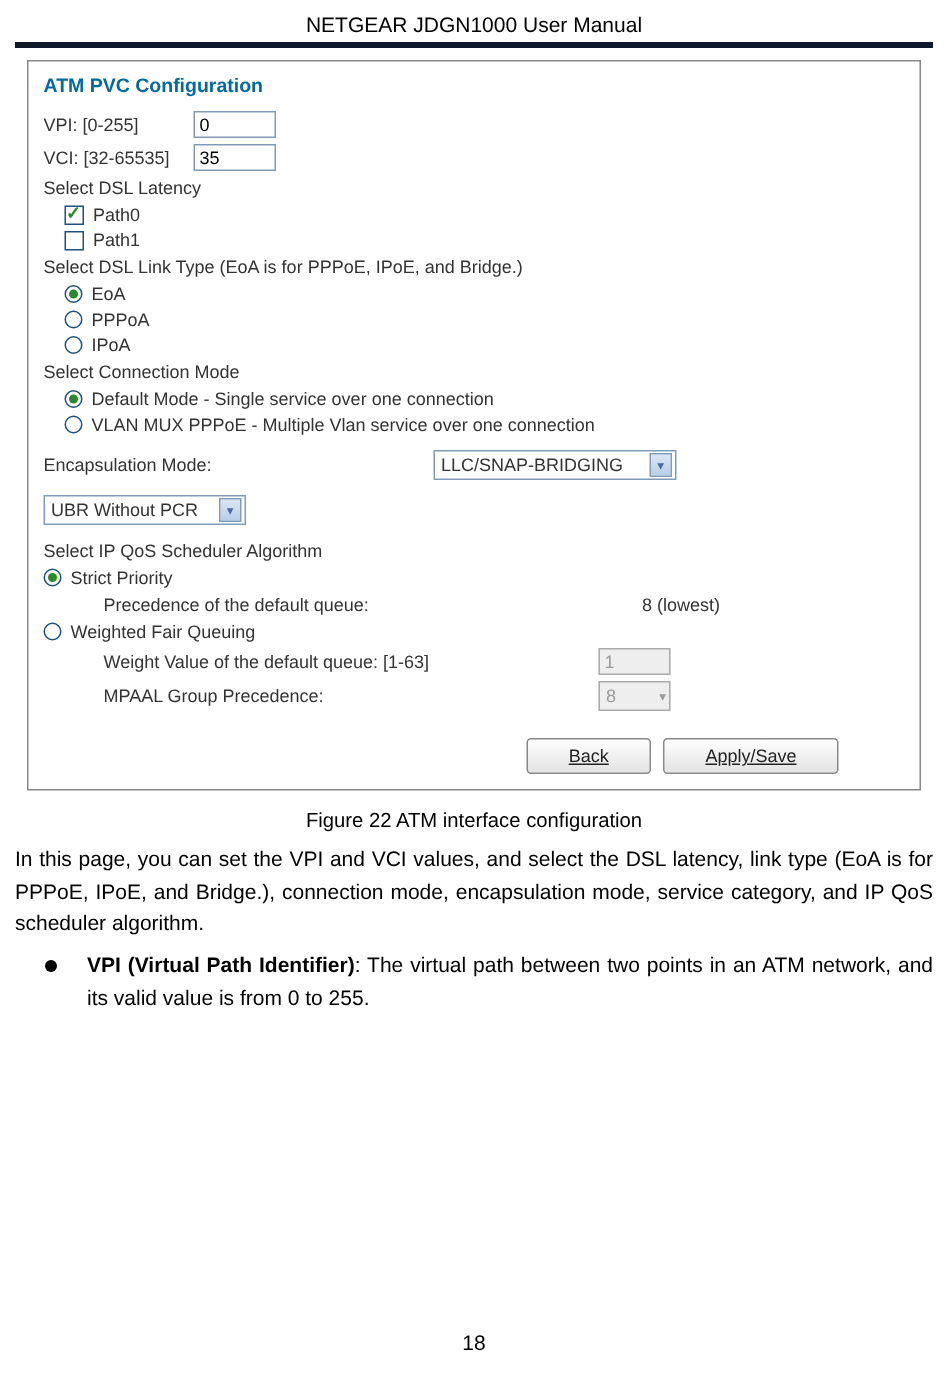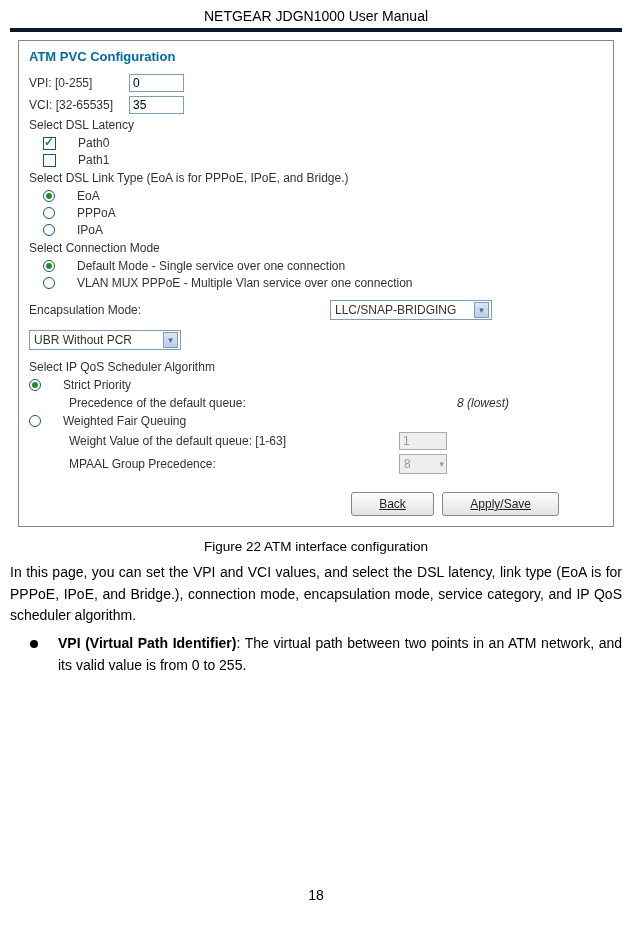--- a/index.html
+++ b/index.html
@@ -49,21 +49,20 @@
       color: #333;
       margin-top: 4px;
       margin-bottom: 4px;
     }
     .checkbox-row, .radio-row {
       display: flex;
       align-items: center;
       margin: 3px 0 3px 14px;
       font-size: 12px;
       color: #333;
-      gap: 16px;
     }
     .checkbox {
       width: 13px; height: 13px;
       border: 1px solid #1c5180;
       margin-right: 6px;
       position: relative;
       background: #fff;
     }
     .checkbox.checked::after {
       content: "✓";
@@ -118,21 +117,21 @@
       color: #4a6a9c;
     }
     .sub-row {
       display: flex;
       align-items: center;
       margin: 4px 0 4px 40px;
       font-size: 12px;
       color: #333;
     }
     .sub-label { flex: 0 0 330px; }
-    .sub-value-right { width: 110px; text-align: right; font-style: italic; }
+    .sub-value-right { width: 110px; text-align: center; }
     .small-input {
       width: 48px; height: 18px;
       border: 1px solid #aaa;
       background: #eee;
       color: #999;
       font-size: 12px;
       padding: 1px 3px;
     }
     .small-select {
       display: inline-flex;
@@ -192,22 +191,22 @@
     }
     .bullet-text { flex: 1; }
     .bold { font-weight: bold; }
     .page-number {
       position: absolute;
       bottom: 28px;
       width: 100%;
       text-align: center;
       font-size: 14px;
     }
-    .wide-select { width: 162px; justify-content: space-between; margin-left: 41px; }
-    .mid-select { width: 152px; justify-content: space-between; }
+    .wide-select { width: 162px; justify-content: space-between; }
+    .mid-select { width: 135px; justify-content: space-between; }
   </style>
 </head>
 <body>
 
 <div class="page-header">NETGEAR JDGN1000 User Manual</div>
 
 <div class="screenshot-area">
   <div class="section-title">ATM PVC Configuration</div>
 
   <div class="field-row">

